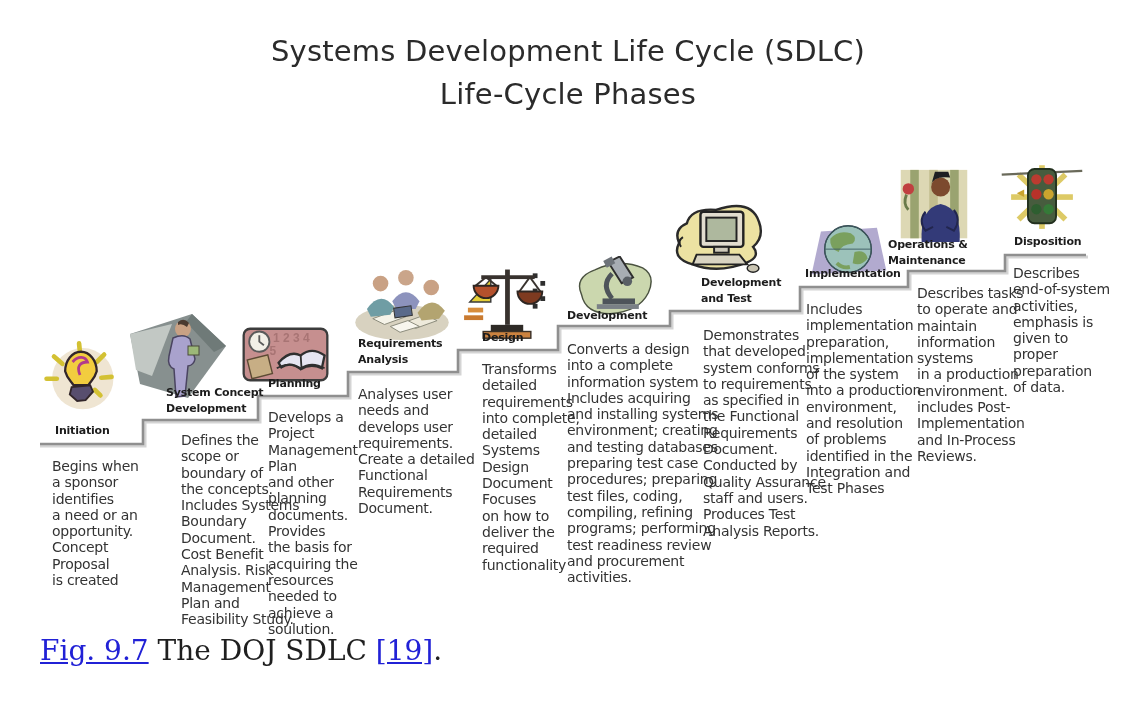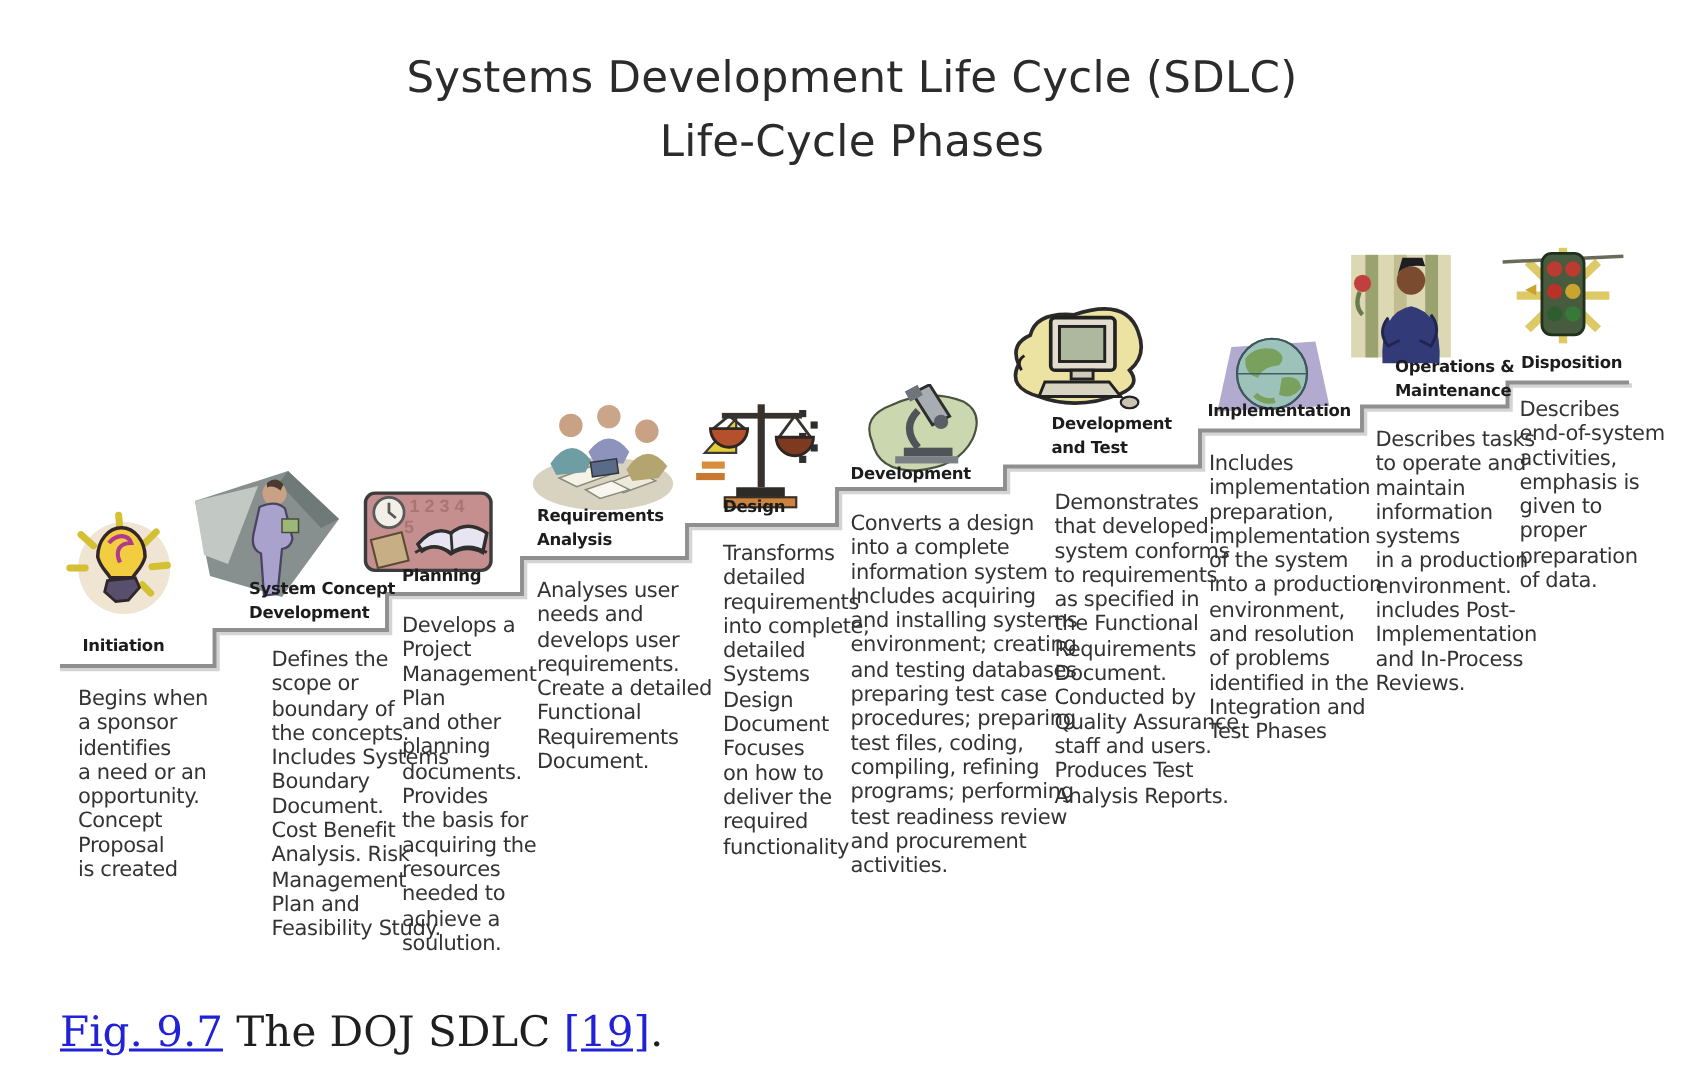--- a/index.html
+++ b/index.html
@@ -18,21 +18,21 @@
     color:#1c1c1c; white-space:pre-line; letter-spacing:-.2px;
   }
   .phase-desc {
     position:absolute; font-size:14px; line-height:16.3px;
     color:#333333; white-space:pre-line; letter-spacing:-.25px;
   }
   .phase-icon { position:absolute;margin-top:12px; }
   .phase-icon svg { width:100%; height:100%; display:block; }
   .caption {
     position:absolute; left:40px; top:634px;
-    font-family:"DejaVu Serif", serif; font-size:28px; color:#1f1f1f;margin-top:37px;
+    font-family:"DejaVu Serif", serif; font-size:28px; color:#1f1f1f;
   }
   .cap-link { color:#2121d6; text-decoration:underline; cursor:pointer; }
 </style>
 </head>
 <body>
 
 <div class="main-title"><span>Systems Development Life Cycle (SDLC)</span>
 <span>Life-Cycle Phases</span></div>
 
 <svg id="staircase" width="1136" height="714">
@@ -267,21 +267,21 @@
         <rect x="56" y="2" width="9" height="72" fill="#9aa370"></rect>
         <circle cx="12" cy="22" r="6" fill="#c04040"></circle>
         <path d="M10 28 q-4 10 2 16" stroke="#6a7a4a" stroke-width="3" fill="none"></path>
         <circle cx="46" cy="20" r="10" fill="#7c4a2e"></circle>
         <path d="M36 18 q2 -10 20 -8 l-2 -6 -14 0z" fill="#1e1e22"></path>
         <path d="M26 78 q-2 -36 20 -40 q22 4 20 40z" fill="#333a78"></path>
         <path d="M30 46 q-8 10 0 20 l8 -4" fill="#333a78" stroke="#22264e" stroke-width="2"></path>
         <path d="M60 44 q8 10 0 22 l-8 -4" fill="#333a78" stroke="#22264e" stroke-width="2"></path>
       </svg>
     </div>
-    <div class="phase-title" style="left: 930px; top: 237px;">Operations &amp;
+    <div class="phase-title" style="left: 888px; top: 237px;">Operations &amp;
 Maintenance</div>
     <div class="phase-desc" style="left: 917px; top: 285px;">Describes tasks
 to operate and
 maintain
 information
 systems
 in a production
 environment.
 includes Post-
 Implementation

